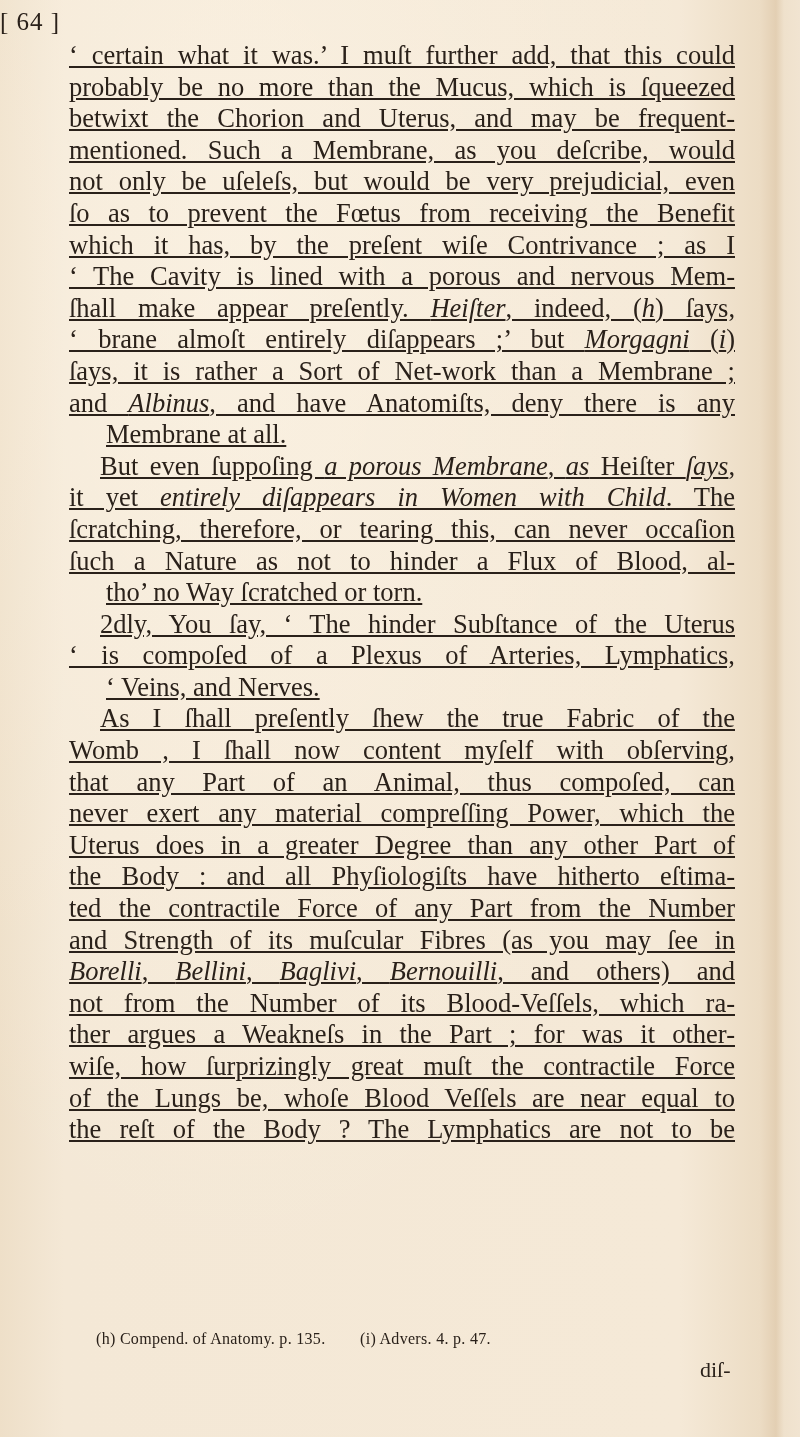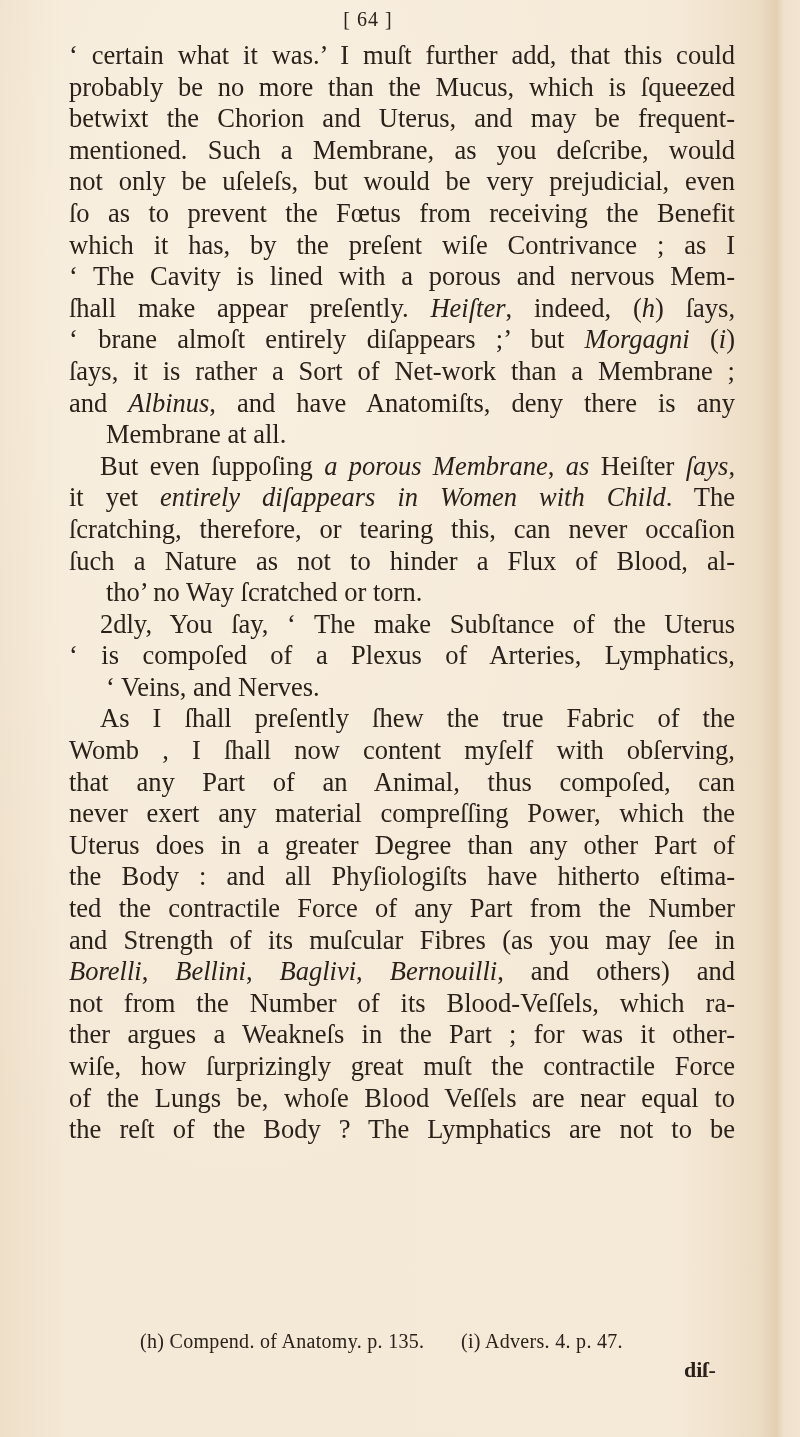--- a/index.html
+++ b/index.html
@@ -8,55 +8,54 @@
     background: #f3e6d2;
     background-image:
       radial-gradient(ellipse at 30% 20%, rgba(255,248,235,0.5), rgba(0,0,0,0) 60%),
       linear-gradient(to right, #eedfc8 0%, #f4e8d6 8%, #f5e9d7 85%, #ecdcc4 95%, #e3cfb3 97%, #efe1cc 98%, #f1e4d1 100%);
     position: relative;
     font-family: "Liberation Serif", "DejaVu Serif", serif;
     color: #2a211a;
   }
   .page-header {
     position: absolute; top: 0; left: 0; width: 736px;
-    text-align: center;
-    font-size: 20px;
+    text-align: left;
+    font-size: 25px;
     top: 8px;
     letter-spacing: 1px;
   }
   .body-text {
     position: absolute;
     left: 69px; top: 40px;
     width: 666px;
     font-size: 26.5px;
     line-height: 31.6px;
   }
   .line {
     display: block;
     white-space: nowrap;
     text-align: justify;
     text-align-last: justify;
     height: 31.6px;
+    text-decoration: underline;
   }
   .line.last { text-align-last: left; margin-left: 37px; }
   .line.indent { padding-left: 31px; }
   .it { font-style: italic; }
   .footnotes {
     position: absolute;
     left: 96px; top: 1330px;
-    font-size: 20px;
+    font-size: 16px;
     letter-spacing: 0.3px;
     white-space: nowrap;
-    margin-left: 44px;
   }
   .catchword {
     position: absolute;
-    left: 684px; top: 1357px;
+    left: 700px; top: 1357px;
     font-size: 22px;
-    font-weight: bold;
   }
   .fn-gap { display: inline-block; width: 26px; }
 </style>
 </head>
 <body>
 
 <div class="page-header">[ 64 ]</div>
 
 <div class="body-text" id="body-text">
     <span class="line"><span>‘ certain what it was.’ I muſt further add, that this could</span></span>
@@ -70,21 +69,21 @@
     <span class="line"><span>ſhall make appear preſently. </span><span class="it">Heiſter</span><span>, indeed, (</span><span class="it">h</span><span>) ſays,</span></span>
     <span class="line"><span>‘ brane almoſt entirely diſappears ;’ but </span><span class="it">Morgagni</span><span> (</span><span class="it">i</span><span>)</span></span>
     <span class="line"><span>ſays, it is rather a Sort of Net-work than a Membrane ;</span></span>
     <span class="line"><span>and </span><span class="it">Albinus</span><span>, and have Anatomiſts, deny there is any</span></span>
     <span class="line last"><span>Membrane at all.</span></span>
     <span class="line indent"><span>But even ſuppoſing </span><span class="it">a porous Membrane</span><span>, </span><span class="it">as</span><span> Heiſter </span><span class="it">ſays</span><span>,</span></span>
     <span class="line"><span>it yet </span><span class="it">entirely diſappears in Women with Child</span><span>. The</span></span>
     <span class="line"><span>ſcratching, therefore, or tearing this, can never occaſion</span></span>
     <span class="line"><span>ſuch a Nature as not to hinder a Flux of Blood, al-</span></span>
     <span class="line last"><span>tho’ no Way ſcratched or torn.</span></span>
-    <span class="line indent"><span>2dly, You ſay, ‘ The make Subſtance of the Uterus</span></span>
+    <span class="line indent"><span>2dly, You ſay, ‘ The hinder Subſtance of the Uterus</span></span>
     <span class="line"><span>‘ is compoſed of a Plexus of Arteries, Lymphatics,</span></span>
     <span class="line last"><span>‘ Veins, and Nerves.</span></span>
     <span class="line indent"><span>As I ſhall preſently ſhew the true Fabric of the</span></span>
     <span class="line"><span>Womb , I ſhall now content myſelf with obſerving,</span></span>
     <span class="line"><span>that any Part of an Animal, thus compoſed, can</span></span>
     <span class="line"><span>never exert any material compreſſing Power, which the</span></span>
     <span class="line"><span>Uterus does in a greater Degree than any other Part of</span></span>
     <span class="line"><span>the Body : and all Phyſiologiſts have hitherto eſtima-</span></span>
     <span class="line"><span>ted the contractile Force of any Part from the Number</span></span>
     <span class="line"><span>and Strength of its muſcular Fibres (as you may ſee in</span></span>

